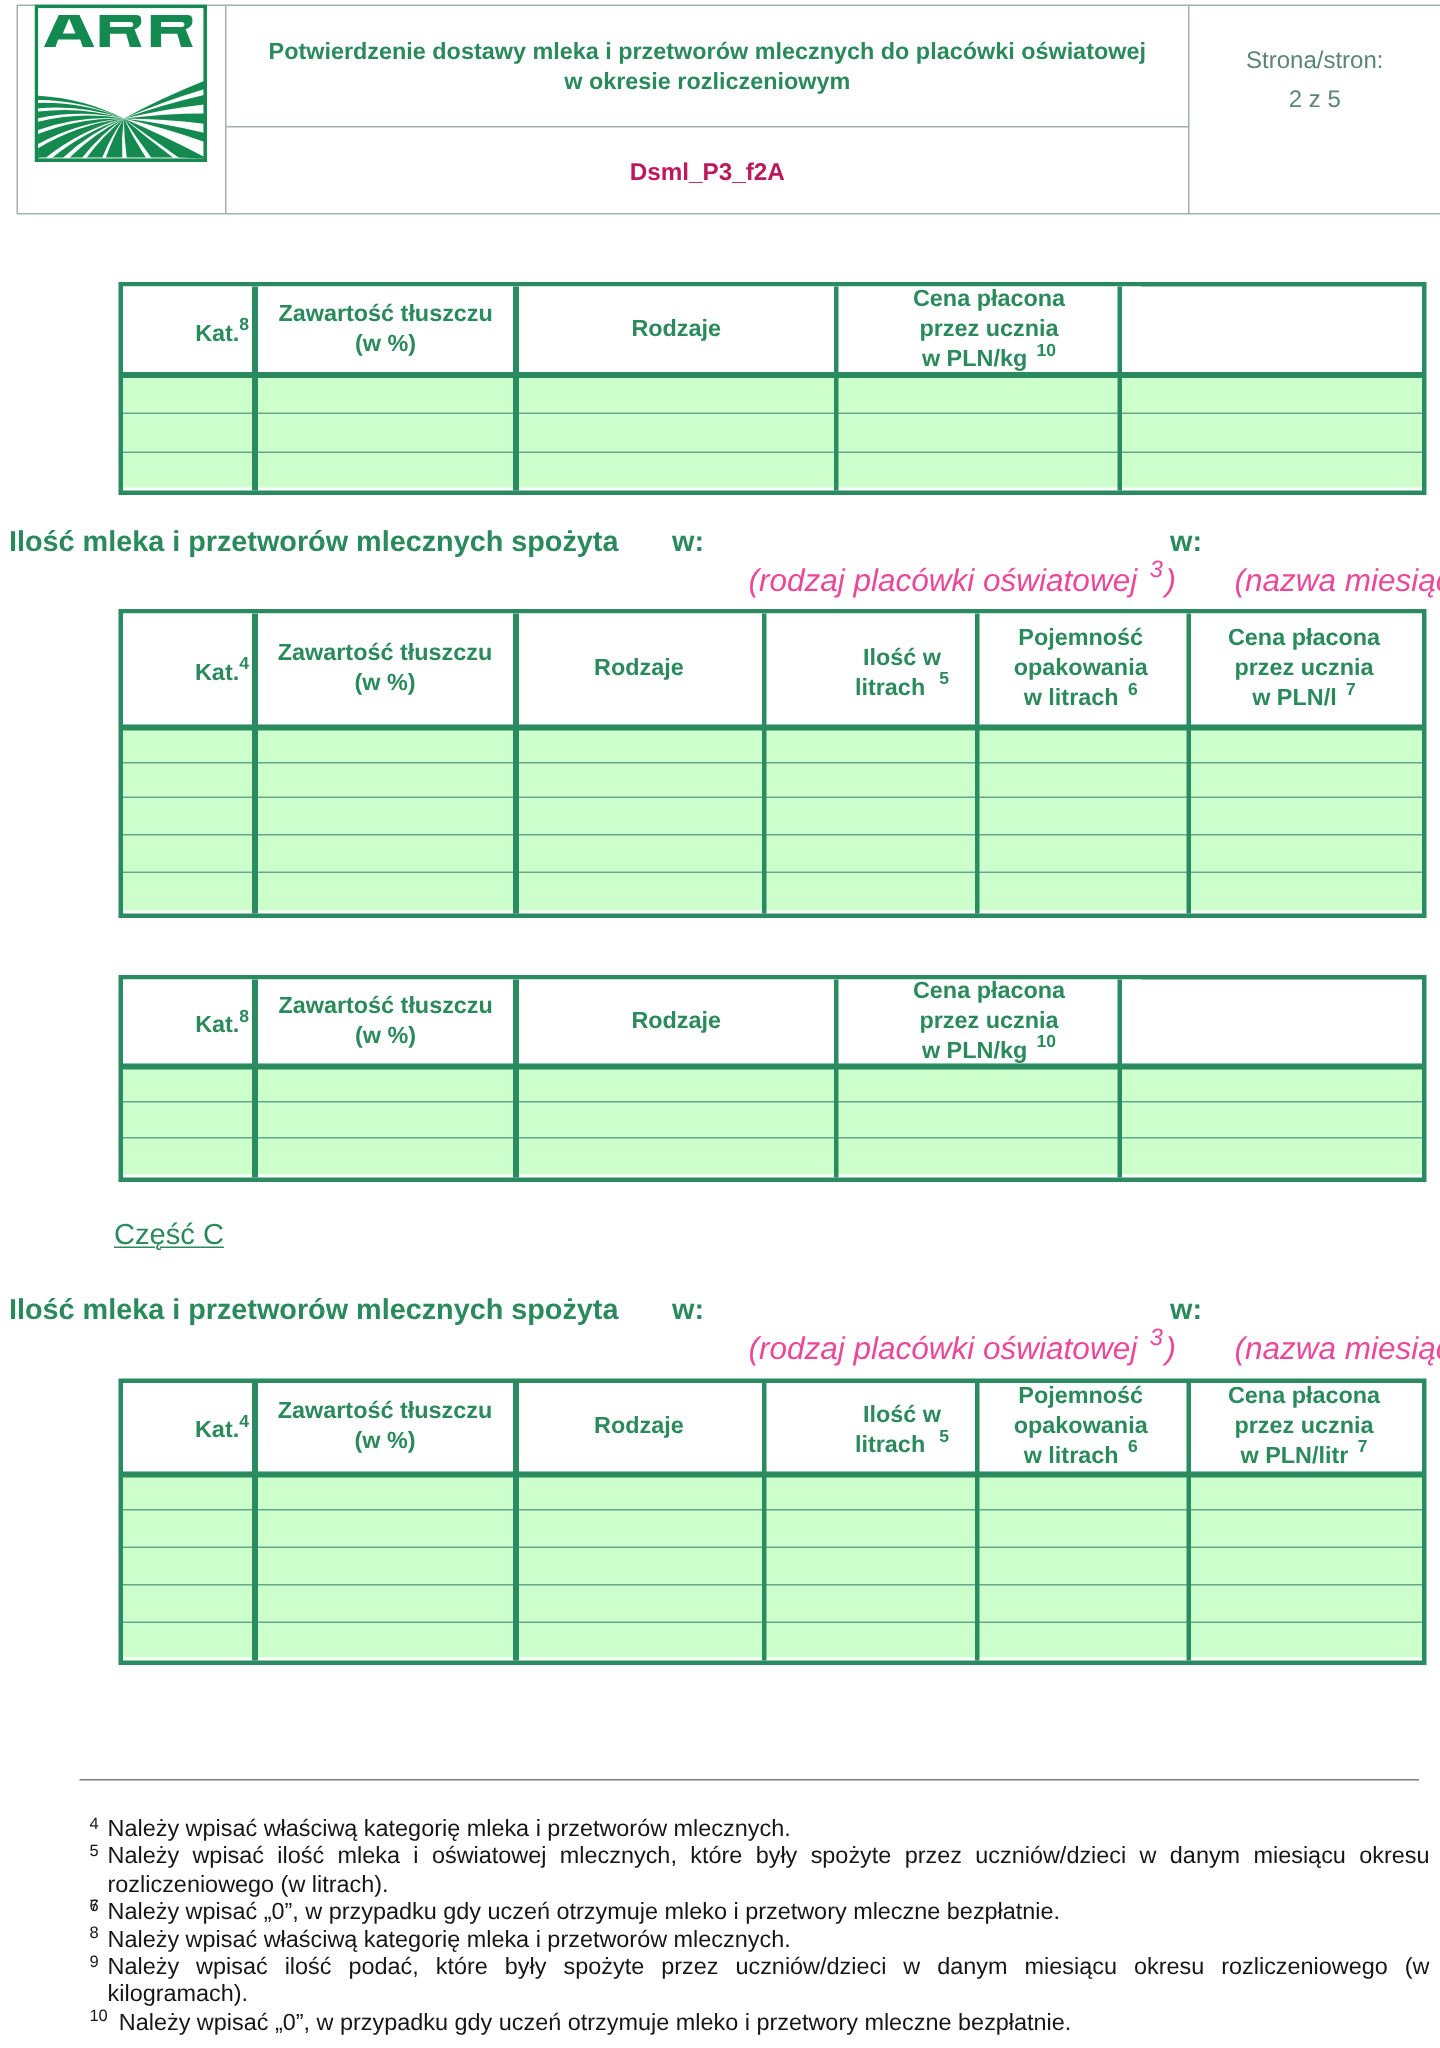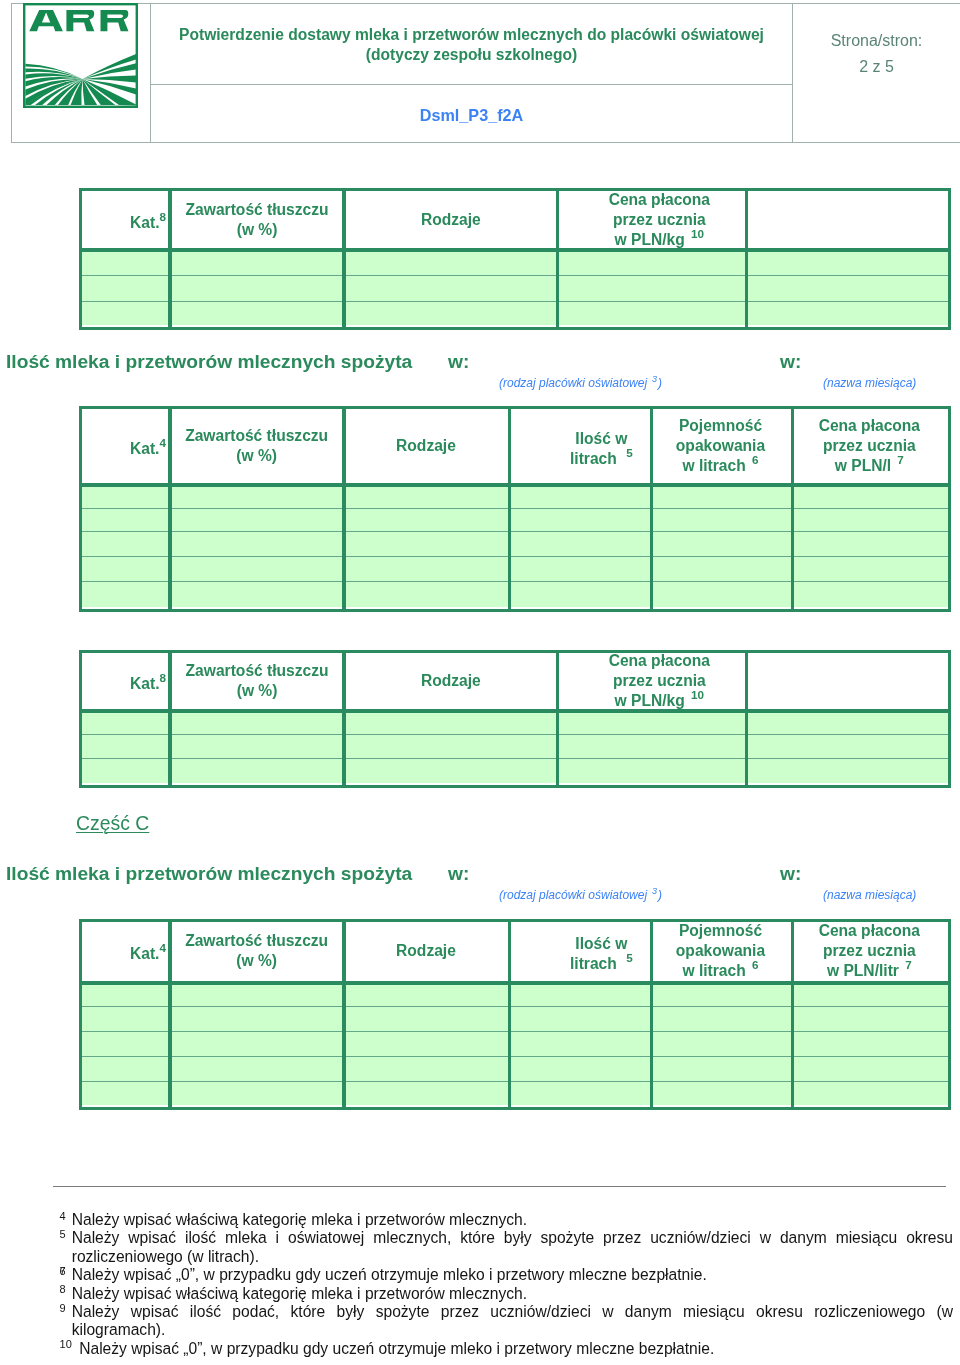--- a/index.html
+++ b/index.html
@@ -12,21 +12,21 @@
   .hdr-logo{position:absolute;left:0;top:0;width:139px;height:138px;
             border-right:1px solid #9fb2ab;box-sizing:border-box;}
   .hdr-mid{position:absolute;left:139px;top:0;width:642px;height:81px;
            border-right:1px solid #9fb2ab;border-bottom:1px solid #9fb2ab;box-sizing:border-box;}
   .hdr-mid2{position:absolute;left:139px;top:81px;width:642px;height:57px;
             border-right:1px solid #9fb2ab;box-sizing:border-box;}
   .hdr-right{position:absolute;left:781px;top:0;width:167px;height:138px;box-sizing:border-box;}
   .logo-box{position:absolute;left:11px;top:-1px;width:115px;height:105px;}
   .title{color:#2b8a5c;font-weight:bold;font-size:15.6px;line-height:19.6px;
          text-align:center;padding-top:21px;}
-  .formcode{color:#3b82f6;font-weight:bold;font-size:16.2px;text-align:center;padding-top:21px;}
+  .formcode{color:#be185d;font-weight:bold;font-size:16.2px;text-align:center;padding-top:21px;}
   .pglabel{color:#5a8476;font-size:16px;text-align:center;padding-top:28px;}
   .pgval{color:#5a8476;font-size:16px;text-align:center;padding-top:8px;}
 
   
   .tbl{position:absolute;box-sizing:border-box;background:#fff;
        border:3.8px solid #2a8a60;}
   .tbl .hrow{position:absolute;left:0;right:0;display:flex;}
   .tbl .hcell{box-sizing:border-box;display:flex;align-items:center;justify-content:center;
               text-align:center;color:#2b8a5c;font-weight:bold;font-size:15.6px;
               line-height:20px;background:#fff;}
@@ -34,21 +34,21 @@
   .tbl .brow{position:absolute;left:0;right:0;display:flex;}
   .tbl .bcell{box-sizing:border-box;background:#ccffcc;height:100%;}
   .tbl .thick-div{position:absolute;left:0;right:0;height:3.8px;background:#2a8a60;}
   .tbl .thin-div{position:absolute;left:0;right:0;height:1px;background:#63a888;}
   .tbl .vdiv{position:absolute;top:0;bottom:0;width:3.8px;background:#2a8a60;}
   sup{font-size:0.75em;vertical-align:0.58em;line-height:0;}
 
   
   .sec-h{position:absolute;color:#2b8a5c;font-weight:bold;font-size:19.2px;white-space:nowrap;line-height:20px;}
   .sec-w{position:absolute;color:#2b8a5c;font-weight:bold;font-size:19.2px;line-height:20px;}
-  .sec-cap{position:absolute;color:#3b82f6;font-style:italic;font-size:12px;white-space:nowrap;}
+  .sec-cap{position:absolute;color:#ec4899;font-style:italic;font-size:21px;white-space:nowrap;}
   .dotline{position:absolute;height:1px;background:transparent;}
   .partc{position:absolute;color:#2b8a5c;font-size:19.4px;text-decoration:underline;
          text-underline-offset:2px;text-decoration-thickness:1.4px;}
 
   
   .fn-rule{position:absolute;left:53px;top:1186px;width:893px;height:1px;background:#7d7d7d;}
   .fnotes{position:absolute;left:59px;top:1211px;width:894px;color:#151515;font-size:15.62px;}
   .fn{position:relative;padding-left:12.7px;line-height:18.4px;text-align:justify;text-indent:0;}
   .fn.wide{padding-left:20.2px;}
   .fn .n{position:absolute;left:0.6px;top:-4.5px;font-size:11px;}
@@ -84,21 +84,21 @@
 <g fill="#148a50" fill-rule="evenodd">
   <path d="M6.30 28.30 L16.20 7.00 L30.00 7.00 L39.90 28.30 L32.20 28.30 L30.45 23.30 L15.75 23.30 L14.00 28.30 Z M18.90 19.40 L23.10 9.40 L27.30 19.40 Z"></path>
   <path d="M43.40 7.00 L67.80 7.00 C71.20 7.00 71.20 9.20 71.20 11.30 C71.20 14.10 68.80 15.80 66.60 16.40 L71.40 28.30 L63.60 28.30 L61.10 19.50 L50.30 19.50 L50.30 28.30 L43.40 28.30 Z M50.30 11.60 L63.80 11.60 C66.60 11.60 66.60 15.00 63.80 15.00 L50.30 15.00 Z"></path>
   <path d="M77.50 7.00 L101.90 7.00 C105.30 7.00 105.30 9.20 105.30 11.30 C105.30 14.10 102.90 15.80 100.70 16.40 L105.50 28.30 L97.70 28.30 L95.20 19.50 L84.40 19.50 L84.40 28.30 L77.50 28.30 Z M84.40 11.60 L97.90 11.60 C100.70 11.60 100.70 15.00 97.90 15.00 L84.40 15.00 Z"></path>
 </g>
 </svg></div>
     </div>
     <div class="hdr-mid">
       <div class="title">
         <div>Potwierdzenie dostawy mleka i przetworów mlecznych do placówki oświatowej</div>
-        <div>(dotyczy zespołu szkolnego)</div>
+        <div>w okresie rozliczeniowym</div>
       </div>
     </div>
     <div class="hdr-mid2">
       <div class="formcode">Dsml_P3_f2A</div>
     </div>
     <div class="hdr-right">
       <div class="pglabel">Strona/stron:</div>
       <div class="pgval">2 z 5</div>
     </div>
   </div>

